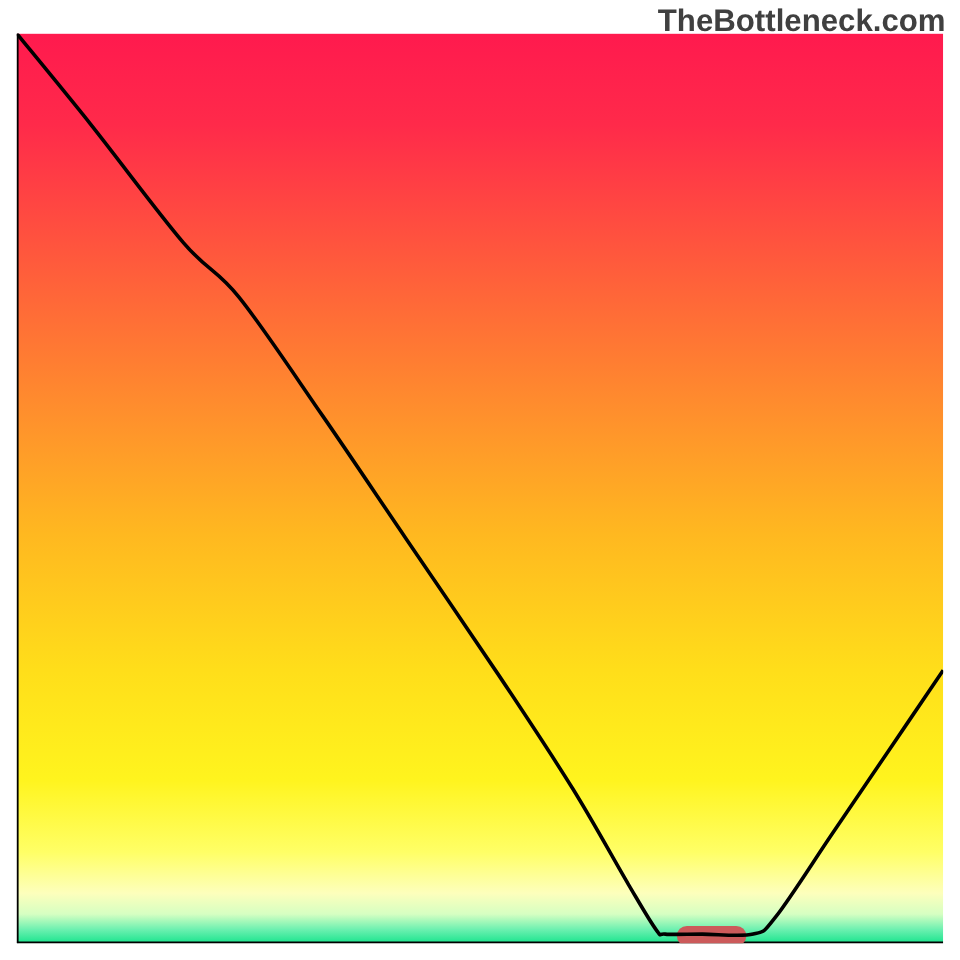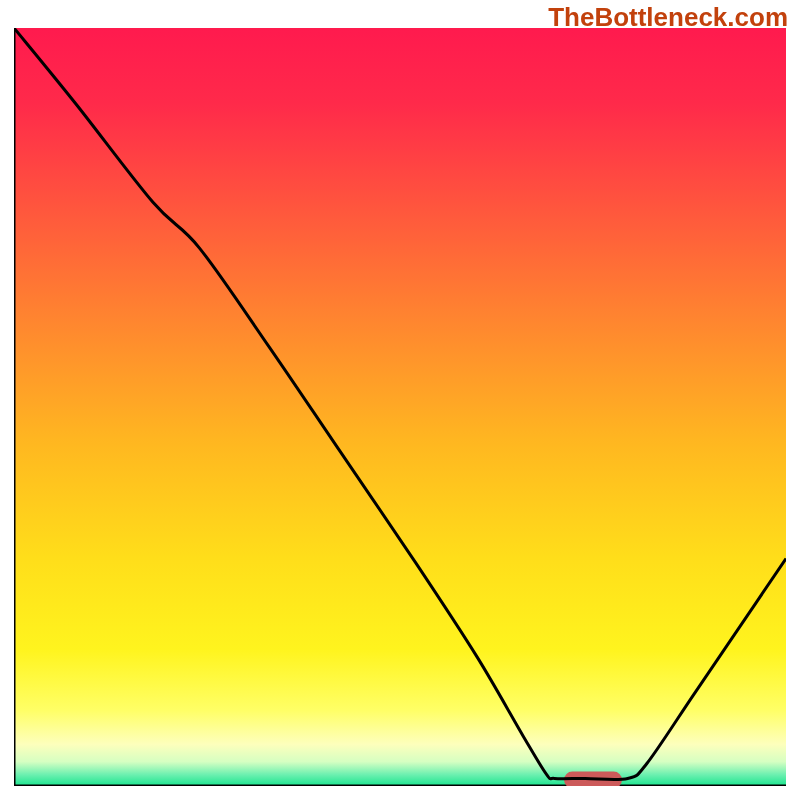--- a/index.html
+++ b/index.html
@@ -15,21 +15,21 @@
     width: 800px;
     height: 800px;
   }
   .watermark {
     position: absolute;
     top: 2px;
     right: 12px;
     font-family: Arial, Helvetica, sans-serif;
     font-size: 26px;
     font-weight: bold;
-    color: #c2410c;
+    color: #404040;
     letter-spacing: 0px;
   }
   .plot-area {
     position: absolute;
     left: 14px;
     top: 28px;
     width: 772px;
     height: 758px;
   }
   .plot-area svg {

